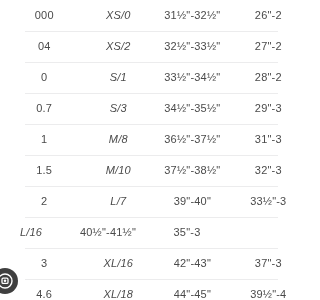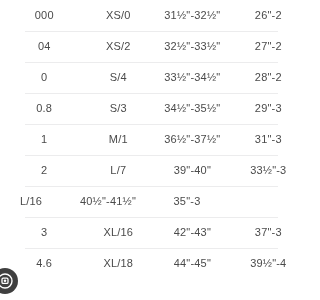--- a/index.html
+++ b/index.html
@@ -45,21 +45,21 @@
     font-size: 11px;
     color: #4a4a4a;
     letter-spacing: 0.2px;
     text-align: center;
     white-space: nowrap;
     overflow: hidden;
     line-height: 1;
   }
 
   .col-us     { width: 92px; }
-  .col-alpha  { width: 62px; }
+  .col-alpha  { width: 62px; font-style: italic; }
   .col-bust   { width: 92px; }
   .col-waist  { width: 66px; text-align: center; }
 
   
   #a11y-widget {
     position: absolute;
     left: -8px;
     top: 268px;
     width: 26px;
     height: 26px;
@@ -83,35 +83,41 @@
       <div class="cell col-waist">26"-2</div>
     </div>
     <div class="chart-row">
       <div class="cell col-us">04</div>
       <div class="cell col-alpha">XS/2</div>
       <div class="cell col-bust">32½"-33½"</div>
       <div class="cell col-waist">27"-2</div>
     </div>
     <div class="chart-row">
       <div class="cell col-us">0</div>
-      <div class="cell col-alpha">S/4</div>
+      <div class="cell col-alpha">S/1</div>
       <div class="cell col-bust">33½"-34½"</div>
       <div class="cell col-waist">28"-2</div>
     </div>
     <div class="chart-row">
-      <div class="cell col-us">0.8</div>
+      <div class="cell col-us">0.7</div>
       <div class="cell col-alpha">S/3</div>
       <div class="cell col-bust">34½"-35½"</div>
       <div class="cell col-waist">29"-3</div>
     </div>
     <div class="chart-row">
       <div class="cell col-us">1</div>
-      <div class="cell col-alpha">M/1</div>
+      <div class="cell col-alpha">M/8</div>
       <div class="cell col-bust">36½"-37½"</div>
       <div class="cell col-waist">31"-3</div>
+    </div>
+    <div class="chart-row">
+      <div class="cell col-us">1.5</div>
+      <div class="cell col-alpha">M/10</div>
+      <div class="cell col-bust">37½"-38½"</div>
+      <div class="cell col-waist">32"-3</div>
     </div>
     <div class="chart-row">
       <div class="cell col-us">2</div>
       <div class="cell col-alpha">L/7</div>
       <div class="cell col-bust">39"-40"</div>
       <div class="cell col-waist">33½"-3</div>
     </div>
     <div class="chart-row">
       <div class="cell col-alpha">L/16</div>
       <div class="cell col-bust">40½"-41½"</div>

